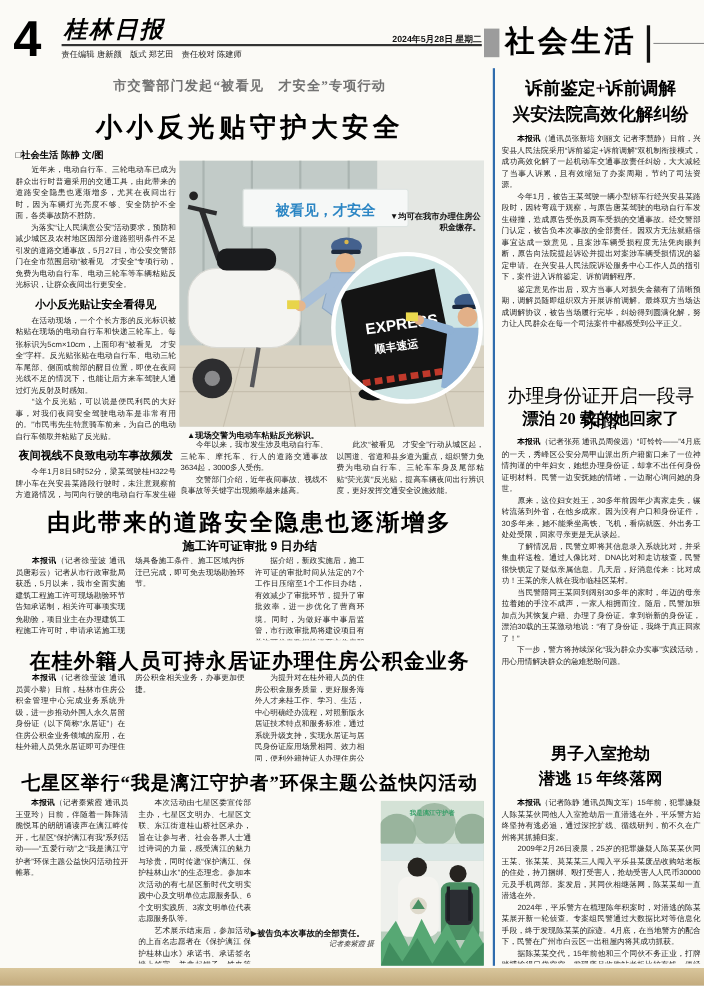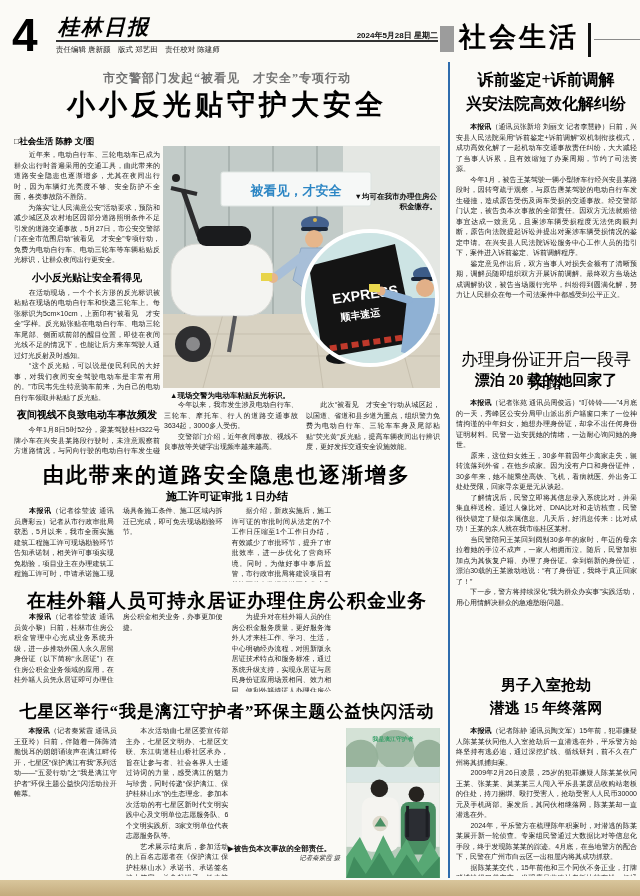--- a/index.html
+++ b/index.html
@@ -32,21 +32,21 @@
   <div class="abs" style="left:290px;top:30px;width:148px;font-size:8px;font-weight:bold;text-align:right;color:#111;">2024年5月28日 星期二</div>
   <div class="abs" style="left:56px;top:45px;font-size:7.5px;color:#222;">责任编辑 唐新颜　版式 郑艺田　责任校对 陈建师</div>
   <div class="abs" style="left:440px;top:26px;width:14px;height:26px;background:#9c9c9c;"></div>
   <div class="abs serif" style="left:459px;top:19px;font-size:27px;font-weight:900;letter-spacing:3px;color:#000;">社会生活</div>
   <div class="abs" style="left:588px;top:23px;width:3px;height:34px;background:#111;"></div>
   <div class="abs" style="left:594px;top:39px;width:46px;height:1px;background:#8a8a8a;"></div>
 
   <div class="abs" style="left:448px;top:62px;width:2px;height:816px;background:#2f6cad;"></div>
 
   <div class="abs serif center" style="left:14px;top:70px;width:426px;font-size:12px;font-weight:bold;letter-spacing:1px;color:#737373;">市交警部门发起“被看见　才安全”专项行动</div>
-  <div class="abs center headline-1" style="left:8px;top:86px;width:438px;font-size:28px;">小小反光贴守护大安全</div>
+  <div class="abs center headline-1" style="left:8px;top:100px;width:438px;font-size:24px;">小小反光贴守护大安全</div>
   <div class="abs" style="left:14px;top:136px;font-size:8.5px;font-weight:bold;color:#000;">□社会生活 陈静 文/图</div>
 
   <div class="abs" style="left:14px;top:150px;width:146px;height:306px;overflow:hidden;">
     <p class="para">　　近年来，电动自行车、三轮电动车已成为群众出行时普遍采用的交通工具，由此带来的道路安全隐患也逐渐增多，尤其在夜间出行时，因为车辆灯光亮度不够、安全防护不全面，各类事故防不胜防。</p>
     <p class="para">　　为落实“让人民满意公安”活动要求，预防和减少城区及农村地区因部分道路照明条件不足引发的道路交通事故，5月27日，市公安交警部门在全市范围启动“被看见　才安全”专项行动，免费为电动自行车、电动三轮车等车辆粘贴反光标识，让群众夜间出行更安全。</p>
     <div class="sub-inline">小小反光贴让安全看得见</div>
     <p class="para">　　在活动现场，一个个长方形的反光标识被粘贴在现场的电动自行车和快递三轮车上。每张标识为5cm×10cm，上面印有“被看见　才安全”字样。反光贴张贴在电动自行车、电动三轮车尾部、侧面或前部的醒目位置，即使在夜间光线不足的情况下，也能让后方来车驾驶人通过灯光反射及时感知。</p>
     <p class="para">　　“这个反光贴，可以说是便民利民的大好事，对我们夜间安全驾驶电动车是非常有用的。”市民韦先生特意骑车前来，为自己的电动自行车领取并粘贴了反光贴。</p>
     <div class="sub-inline">夜间视线不良致电动车事故频发</div>
     <p class="para">　　今年1月8日5时52分，梁某驾驶桂H322号牌小车在兴安县某路段行驶时，未注意观察前方道路情况，与同向行驶的电动自行车发生碰撞，造成两车不同程度损坏的道路交通事故。</p>
@@ -122,21 +122,21 @@
     </svg>
     <div class="abs caption" style="left:188px;top:46px;width:86px;text-align:right;">▼均可在我市办理住房公积金缴存。</div>
   </div>
   <div class="abs caption" style="left:170px;top:391px;width:270px;">▲现场交警为电动车粘贴反光标识。</div>
 
   <div class="abs body-text" style="left:164px;top:400px;width:134px;height:58px;">　　今年以来，我市发生涉及电动自行车、三轮车、摩托车、行人的道路交通事故3634起，3000多人受伤。
 　　交警部门介绍，近年夜间事故、视线不良事故等关键字出现频率越来越高。</div>
   <div class="abs body-text" style="left:306px;top:400px;width:134px;height:58px;">　　此次“被看见　才安全”行动从城区起，以国道、省道和县乡道为重点，组织警力免费为电动自行车、三轮车车身及尾部粘贴“荧光黄”反光贴，提高车辆夜间出行辨识度，更好发挥交通安全设施效能。</div>
 
   <div class="abs serif center" style="left:14px;top:461px;width:426px;font-size:21px;font-weight:900;letter-spacing:2px;color:#000;">由此带来的道路安全隐患也逐渐增多</div>
-  <div class="abs center" style="left:14px;top:489px;width:426px;font-size:11px;font-weight:bold;color:#000;">施工许可证审批 1 日办结</div>
+  <div class="abs center" style="left:14px;top:489px;width:426px;font-size:11px;font-weight:bold;color:#000;">施工许可证审批 9 日办结</div>
   <div class="abs cols4" style="left:14px;top:506px;width:426px;height:76px;overflow:hidden;">
     <p class="lede"><b>　　本报讯</b><span>（记者徐莹波 通讯员唐彩云）记者从市行政审批局获悉，5月以来，我市全面实施建筑工程施工许可现场勘验环节告知承诺制，相关许可事项实现免勘验，项目业主在办理建筑工程施工许可时，申请承诺施工现场具备施工条件、施工区域内拆迁已完成，即可免去现场勘验环节。</span></p>
     <div class="body-text">　　据介绍，新政实施后，施工许可证的审批时间从法定的7个工作日压缩至1个工作日办结，有效减少了审批环节，提升了审批效率，进一步优化了营商环境。同时，为做好事中事后监管，市行政审批局将建设项目有关许可信息数据推送至市住房和城乡建设局，由市住房和城乡建设局对报告属实进行核查。当发现实际情况与承诺内容不符时，将要求企业限期整改。
 　　企业逾期未整改或整改后仍不符合条件的，由市住房和城乡建设局依法启动相应许可证明的撤销程序；企业违反承诺的行为及其他违法违规行为，由市住房和城乡建设局依法进行处罚，并记入桂林市工程建设项目审批“失信名单”。</div>
   </div>
 
   <div class="abs serif center" style="left:14px;top:588px;width:426px;font-size:19px;font-weight:900;letter-spacing:1px;color:#000;">在桂外籍人员可持永居证办理住房公积金业务</div>
   <div class="abs cols4" style="left:14px;top:612px;width:426px;height:80px;overflow:hidden;">
     <p class="lede"><b>　　本报讯</b><span>（记者徐莹波 通讯员黄小黎）日前，桂林市住房公积金管理中心完成业务系统升级，进一步推动外国人永久居留身份证（以下简称“永居证”）在住房公积金业务领域的应用，在桂外籍人员凭永居证即可办理住房公积金相关业务，办事更加便捷。</span></p>
     <div class="body-text">　　为提升对在桂外籍人员的住房公积金服务质量，更好服务海外人才来桂工作、学习、生活，中心明确经办流程，对照新版永居证技术特点和服务标准，通过系统升级支持，实现永居证与居民身份证应用场景相同、效力相同，便利外籍持证人办理住房公积金相关业务。目前，持新、旧版永居证的外籍人员，均可在我市办理住房公积金缴存、提取、贷款等相关业务。

